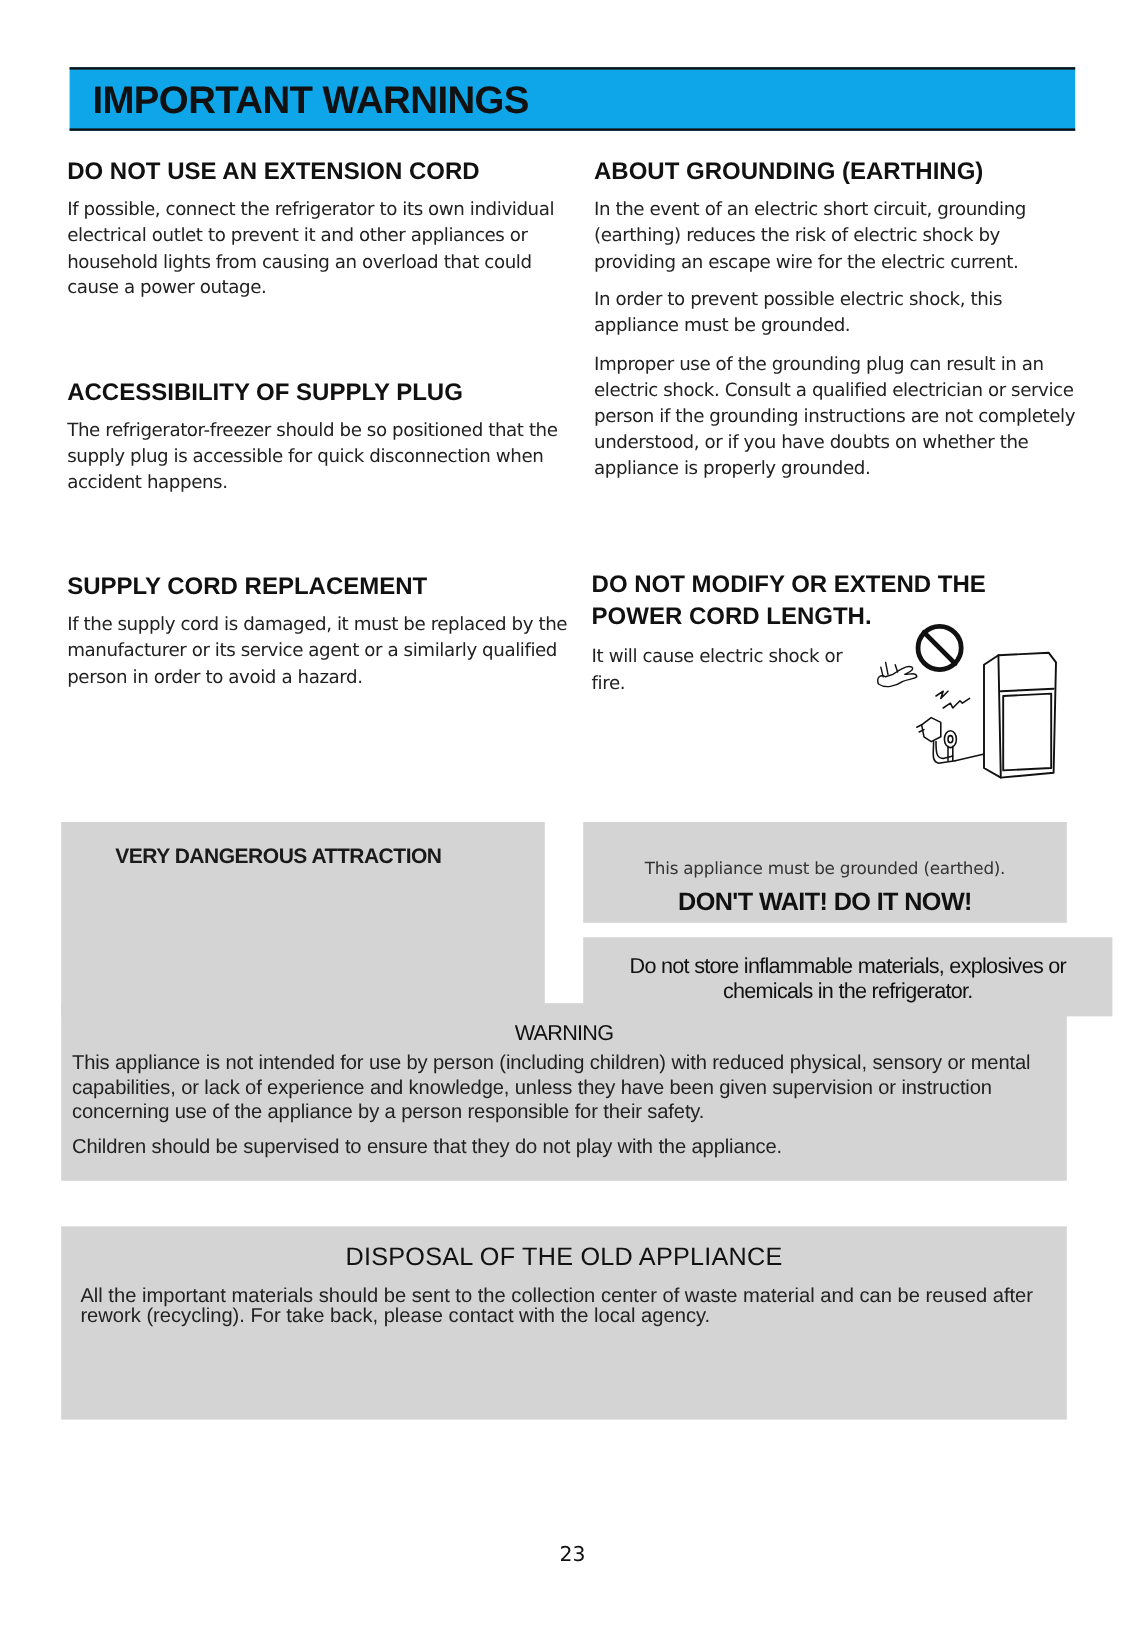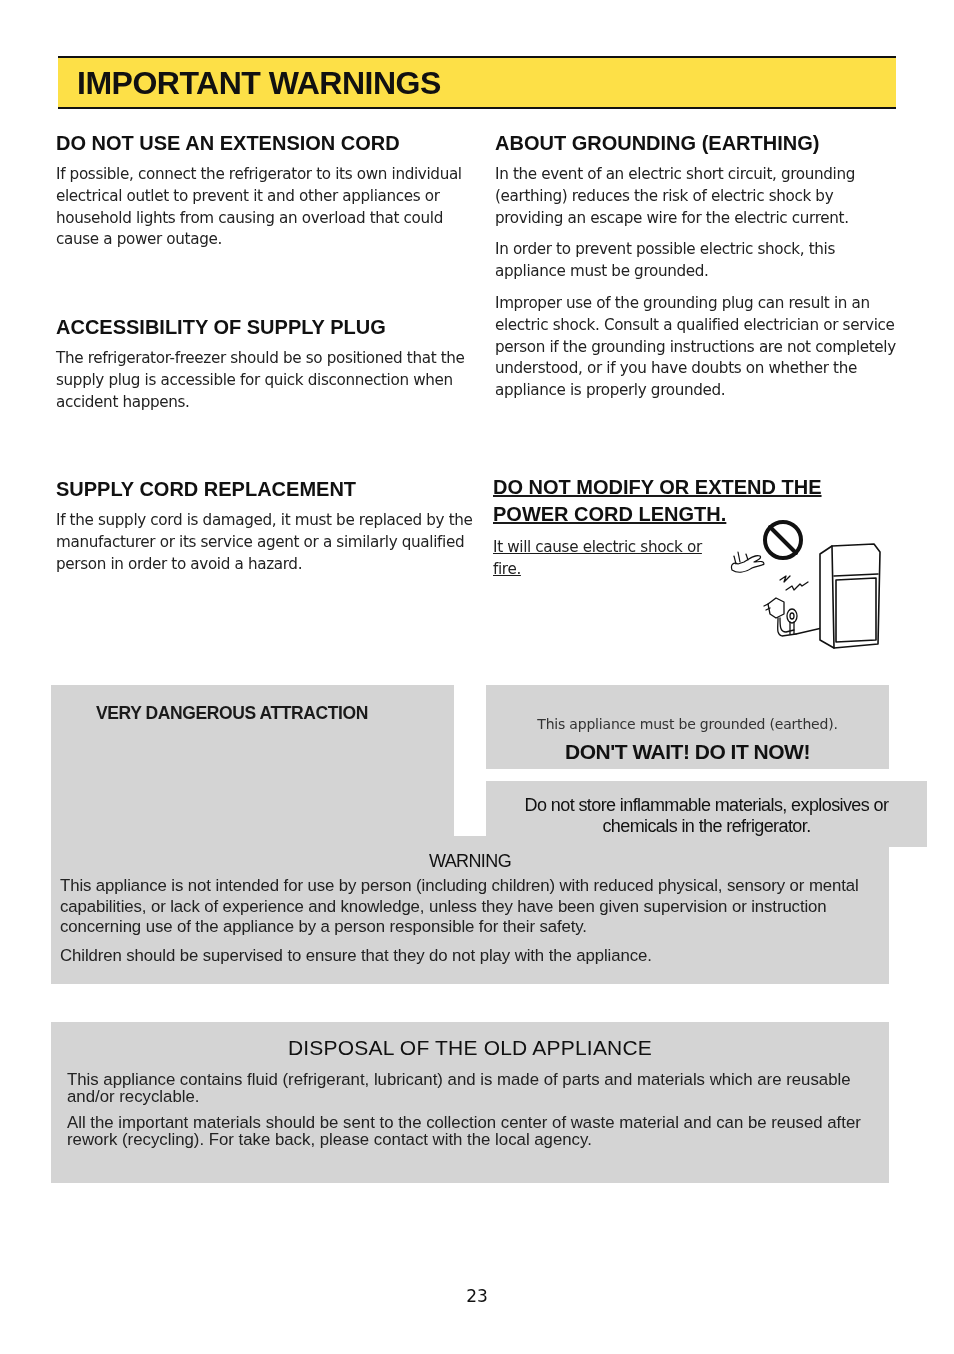--- a/index.html
+++ b/index.html
@@ -1,21 +1,21 @@
 <!DOCTYPE html>
 <html><head>
 <meta charset="utf-8">
 <style>
   * { box-sizing: border-box; margin: 0; padding: 0; }
   html, body { width: 954px; height: 1354px; background: #ffffff; }
   body { position: relative; font-family: "DejaVu Sans", "Liberation Sans", sans-serif; color: #1a1a1a; overflow: hidden; }
 
   .page-header {
     position: absolute; left: 58px; top: 56px; width: 838px; height: 53px;
-    background: #fde047; border-top: 2px solid #111; border-bottom: 2px solid #111;
+    background: #0ea5e9; border-top: 2px solid #111; border-bottom: 2px solid #111;
   }
   .page-title {
     position: absolute; left: 19px; top: 7px;
     font-family: "Liberation Sans", sans-serif; font-weight: bold;
     font-size: 32px; letter-spacing: -0.5px; color: #111;
   }
 
   .section { position: absolute; }
   .section h2 {
     font-family: "Liberation Sans", sans-serif; font-weight: bold;
@@ -24,21 +24,21 @@
   .section p {
     font-family: "DejaVu Sans", sans-serif; font-size: 15.2px; line-height: 21.8px;
     color: #222; margin-top: 7px; letter-spacing: -0.35px;
   }
   .section p + p { margin-top: 10px; }
 
   #sec-extension { left: 56px; top: 130px; width: 430px; }
   #sec-accessibility { left: 56px; top: 314px; width: 430px; }
   #sec-cord { left: 56px; top: 476px; width: 430px; }
   #sec-grounding { left: 495px; top: 130px; width: 405px; }
-  #sec-modify { left: 493px; top: 474px; width: 400px; text-decoration: underline; }
+  #sec-modify { left: 493px; top: 474px; width: 400px; }
   #sec-modify h2 { line-height: 27px; }
   #sec-modify p { width: 220px; margin-top: 9px; }
 
   .illustration { position: absolute; left: 724px; top: 518px; width: 162px; height: 134px; }
 
   .box { position: absolute; background: #d4d4d4; }
   #box-attraction { left: 51px; top: 685px; width: 403px; height: 162px; }
   #box-attraction h3 {
     position: absolute; left: 45px; top: 18px;
     font-family: "Liberation Sans", sans-serif; font-weight: bold; font-size: 17.5px; color: #1a1a1a; letter-spacing: -0.4px;
@@ -176,17 +176,16 @@
 </div>
 
 <div class="box" id="box-warning">
   <h3>WARNING</h3>
   <p>This appliance is not intended for use by person (including children) with reduced physical, sensory or mental capabilities, or lack of experience and knowledge, unless they have been given supervision or instruction concerning use of the appliance by a person responsible for their safety.</p>
   <p>Children should be supervised to ensure that they do not play with the appliance.</p>
 </div>
 
 <div class="box" id="box-disposal">
   <h3>DISPOSAL OF THE OLD APPLIANCE</h3>
-  <p>This appliance contains fluid (refrigerant, lubricant) and is made of parts and materials which are reusable and/or recyclable.</p>
   <p>All the important materials should be sent to the collection center of waste material and can be reused after rework (recycling). For take back, please contact with the local agency.</p>
 </div>
 
 <div class="page-number">23</div>
 
 </body></html>

